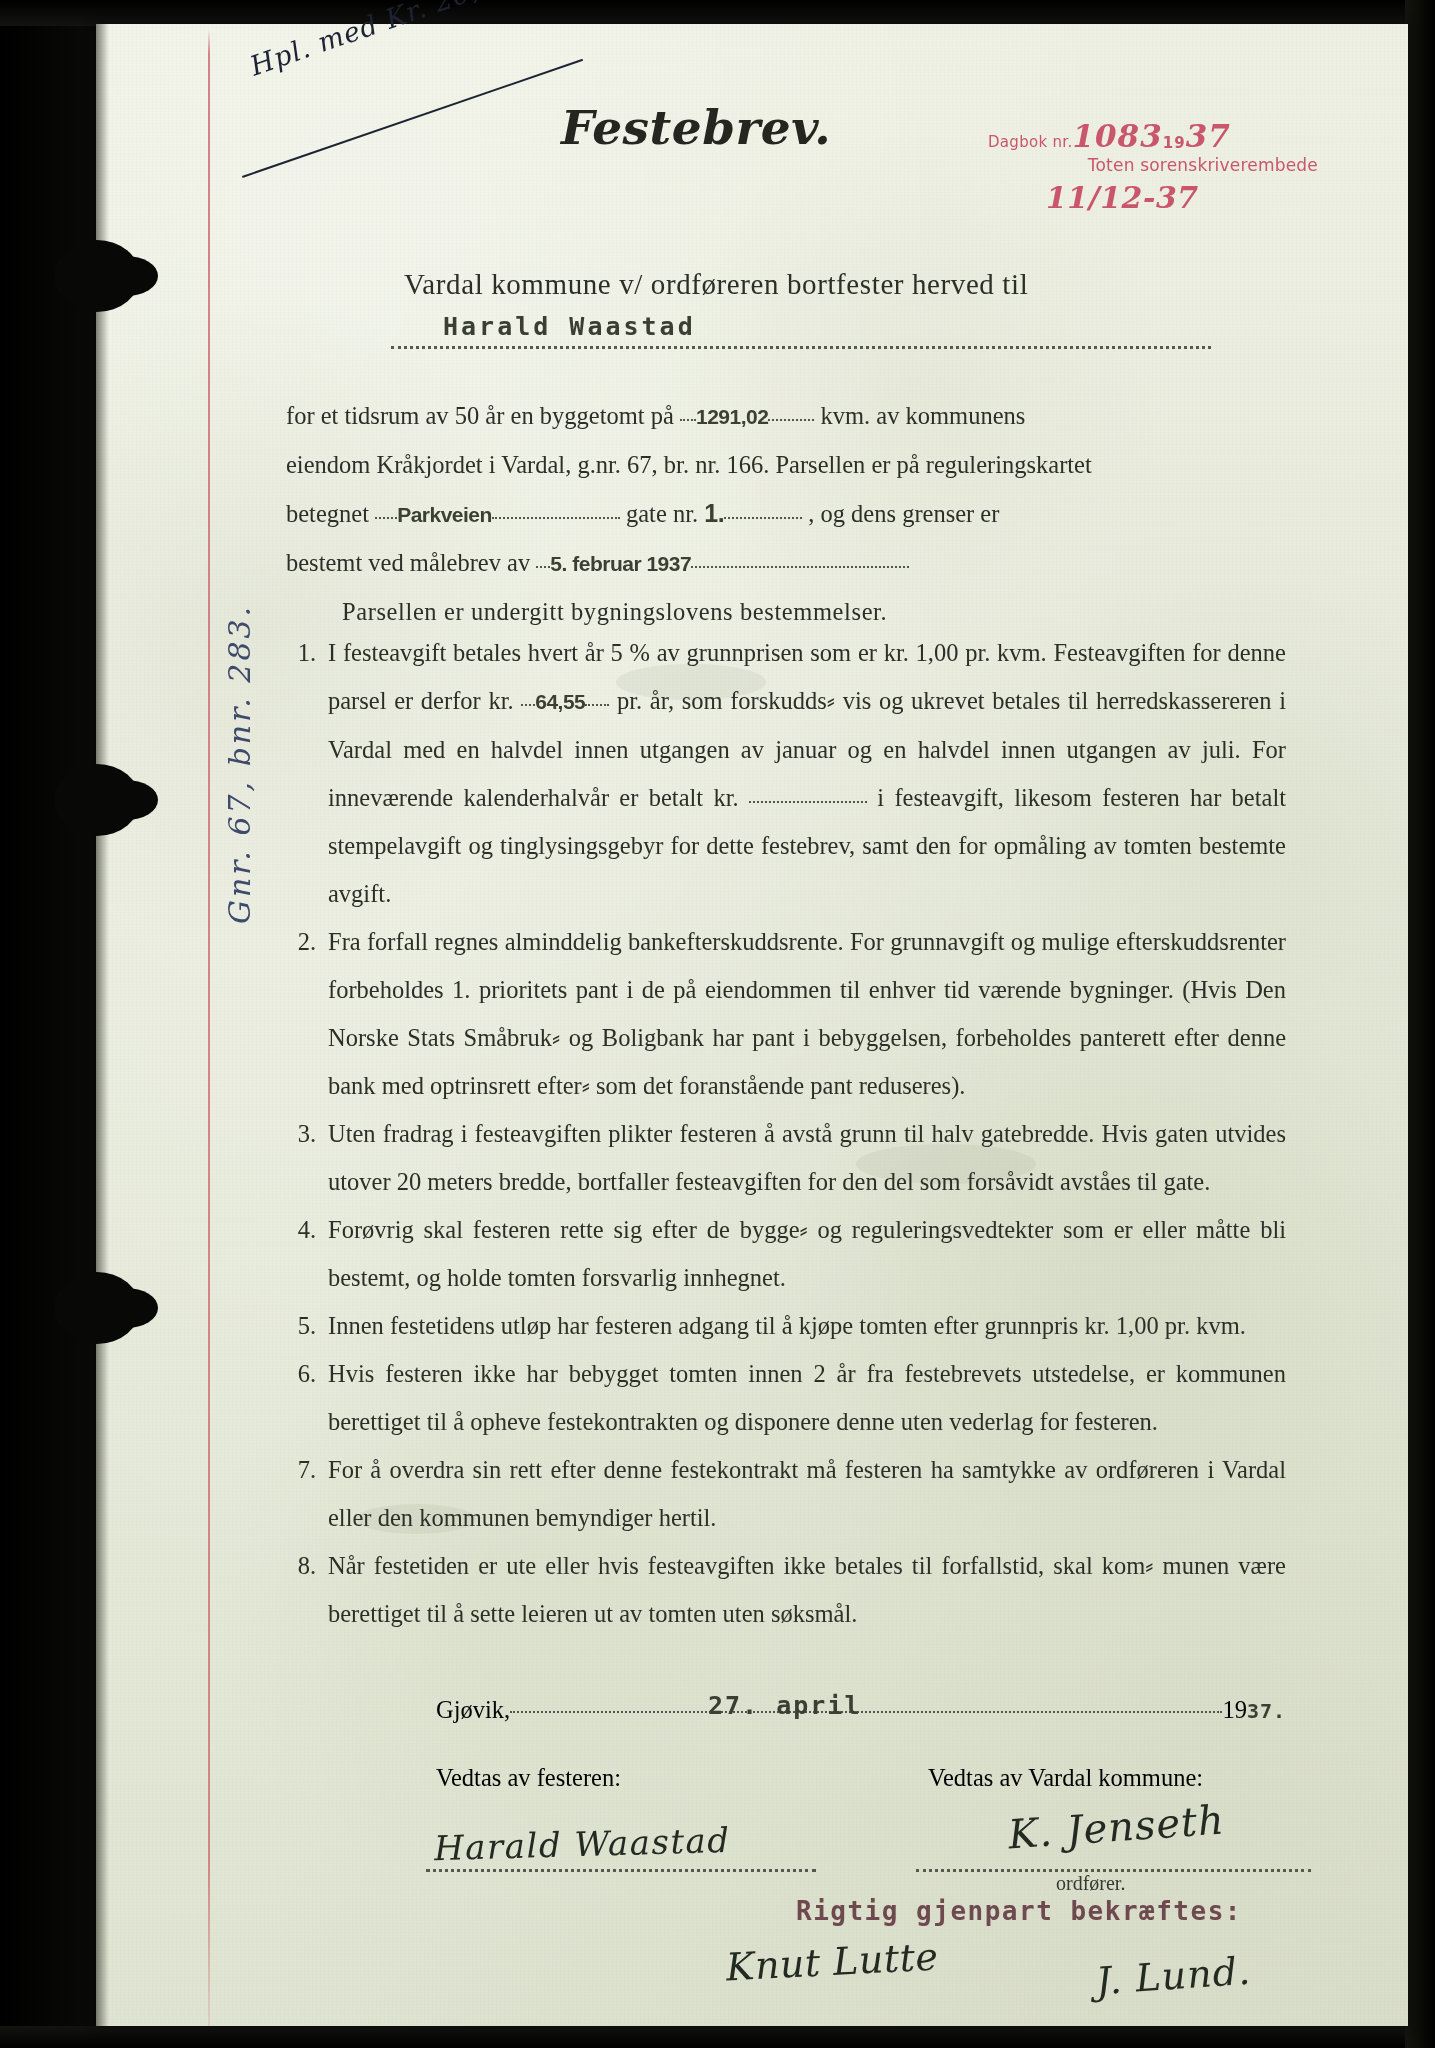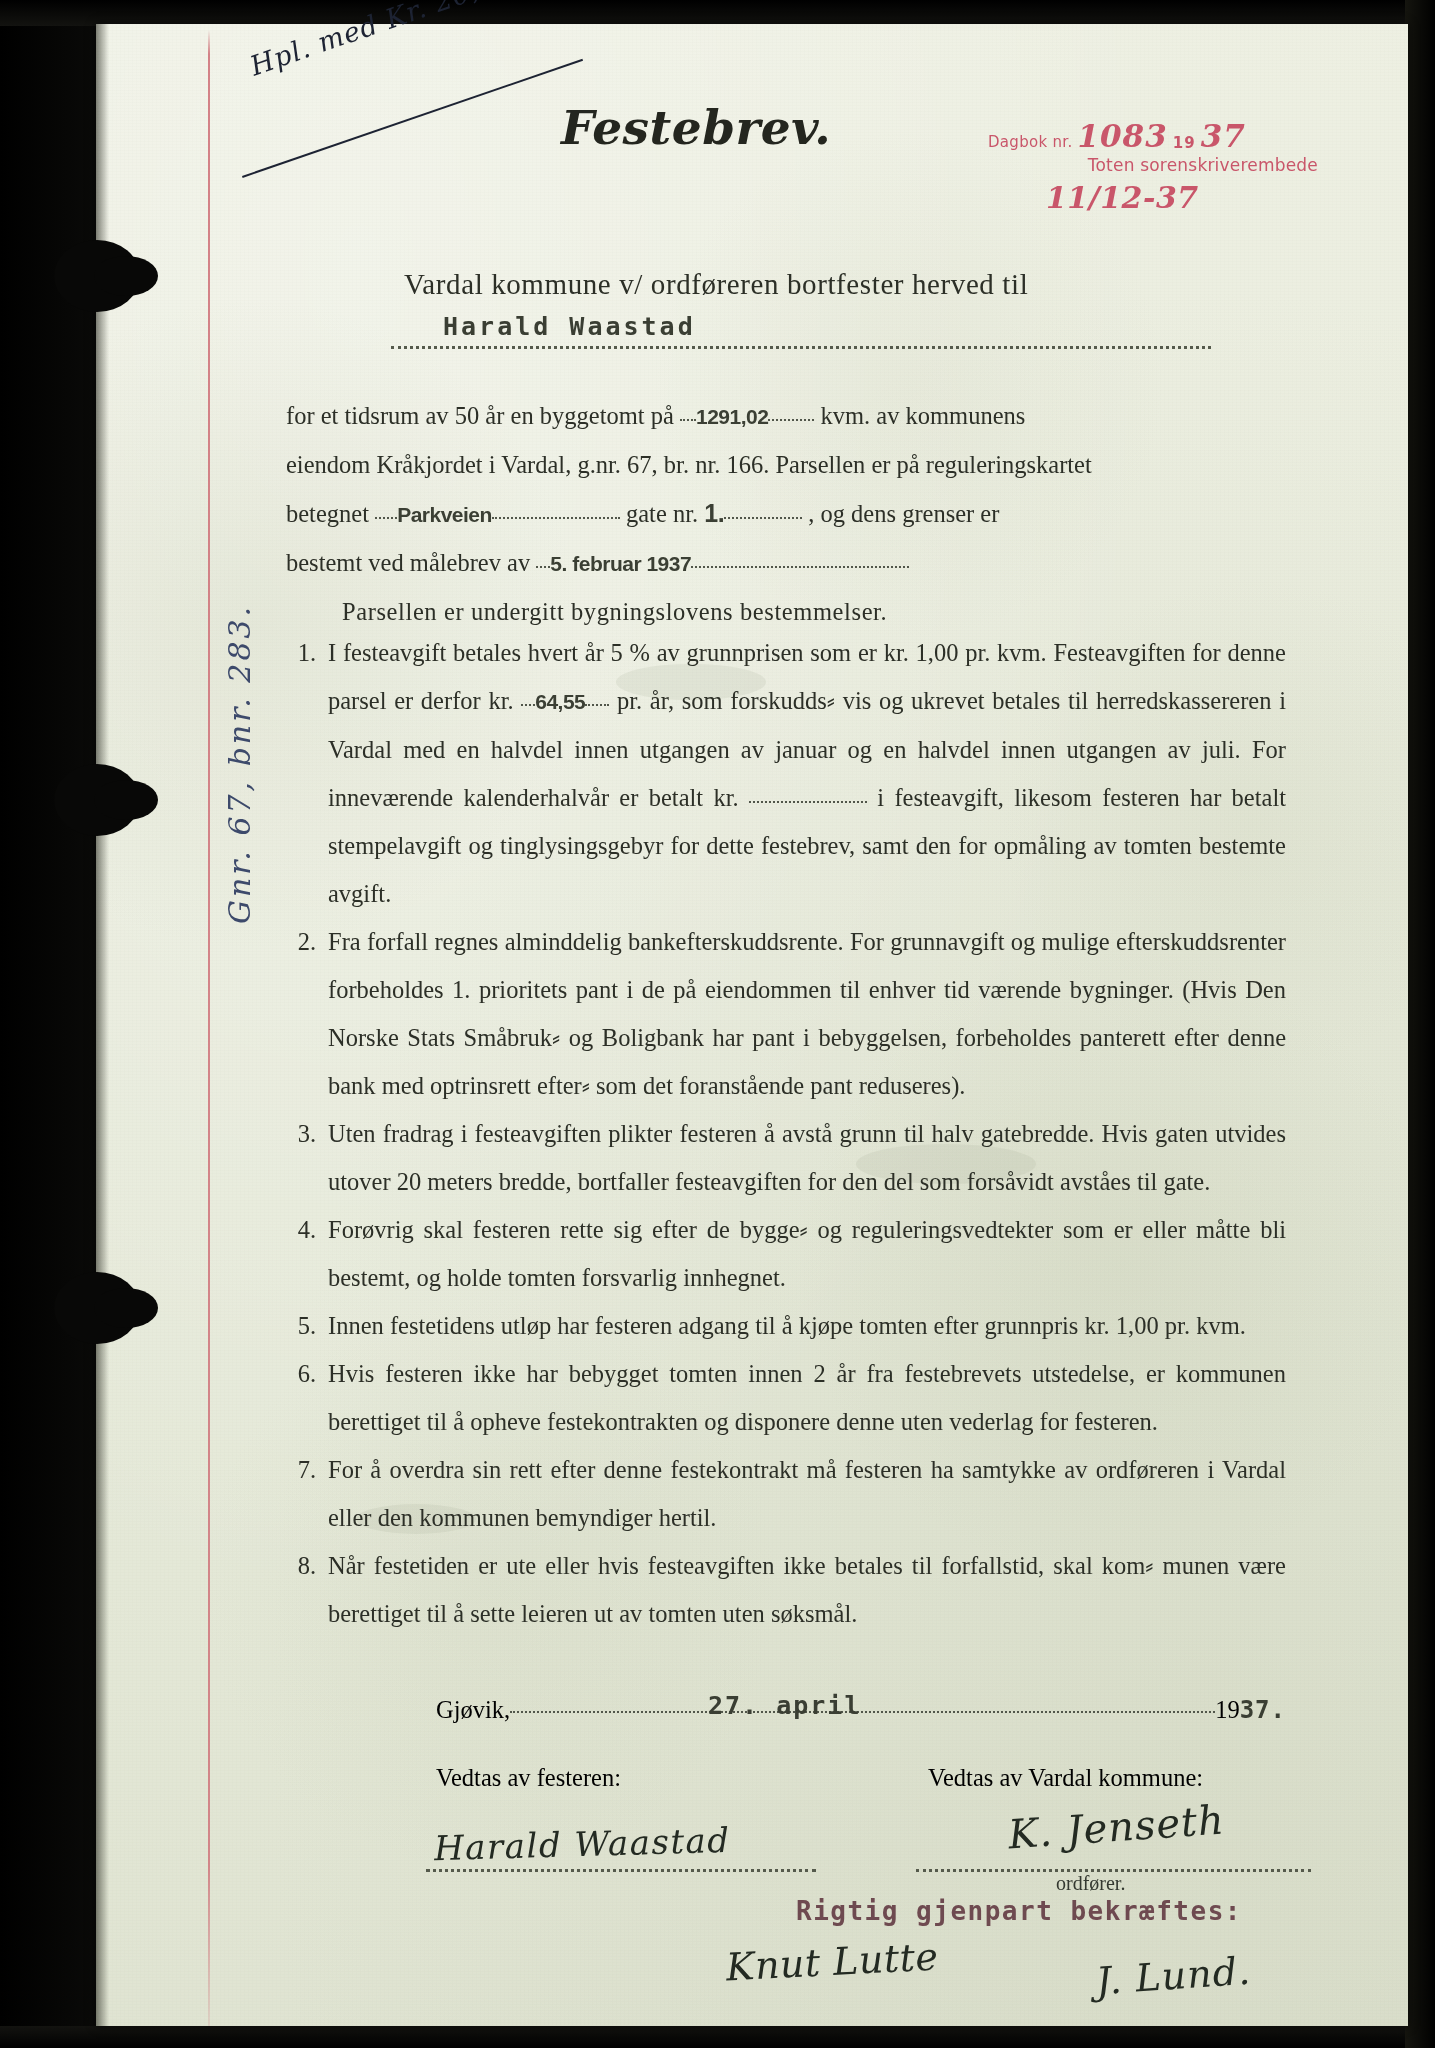--- a/index.html
+++ b/index.html
@@ -60,21 +60,21 @@
   #pen-note{position:absolute;left:150px;top:28px;width:420px;height:120px;
     transform:rotate(-19deg);transform-origin:left top;
     font-family:"DejaVu Serif",serif;font-style:italic;font-size:27px;
     color:#1d2333;letter-spacing:1px;white-space:nowrap;}
   #pen-underline{position:absolute;left:146px;top:152px;width:360px;height:0;
     border-top:2px solid #1d2333;transform:rotate(-19deg);transform-origin:left top;}
 
   
   #stamp{position:absolute;left:892px;top:98px;width:330px;color:#c9566a;}
   #stamp .row1{font-family:"DejaVu Sans",sans-serif;font-size:15px;letter-spacing:.3px;
-    display:flex;align-items:flex-end;gap:5px;}
+    display:flex;align-items:flex-end;}
   #stamp .hand{font-family:"DejaVu Serif",serif;font-style:italic;font-size:31px;
     font-weight:600;letter-spacing:1px;line-height:.92;}
   #stamp .hand.sm{font-size:21px;}
   #stamp .office{font-family:"DejaVu Sans",sans-serif;font-size:17px;letter-spacing:.2px;
     margin-top:4px;text-align:right;}
   #stamp .datehand{font-family:"DejaVu Serif",serif;font-style:italic;font-size:30px;
     font-weight:600;margin-top:5px;margin-left:58px;letter-spacing:.5px;}
 
   
   #body{position:absolute;left:190px;top:236px;width:1000px;
@@ -102,21 +102,21 @@
     font-family:"DejaVu Serif",serif;font-style:italic;font-size:30px;
     color:#3d4a6b;letter-spacing:3px;}
 
   
   #closing{position:absolute;left:190px;top:1672px;width:1000px;font-size:24.5px;}
   #closing .dateline{margin-left:150px;display:flex;align-items:baseline;gap:0;}
   #closing .dots{flex:1;border-bottom:2.5px dotted #51564a;position:relative;top:-5px;}
   #closing .stamped{position:absolute;left:272px;top:-5px;
     font-family:"DejaVu Sans Mono",monospace;font-weight:700;font-size:25px;
     letter-spacing:2px;color:#3a3e33;}
-  #closing .yr{font-family:"DejaVu Sans Mono",monospace;font-weight:700;font-size:24px;
+  #closing .yr{font-family:"DejaVu Sans Mono",monospace;font-weight:700;font-size:20px;
     color:#3a3e33;letter-spacing:1px;}
 
   #accept-row{position:absolute;left:190px;top:1740px;width:1010px;
     display:flex;font-size:24.5px;}
   #accept-row .left{width:420px;padding-left:150px;}
   #accept-row .right{flex:1;padding-left:72px;}
 
   .sigwrap{position:absolute;}
   .sigline{position:absolute;border-bottom:3px dotted #555a4c;}
   .sig{font-family:"DejaVu Serif",serif;font-style:italic;color:#232a22;}

